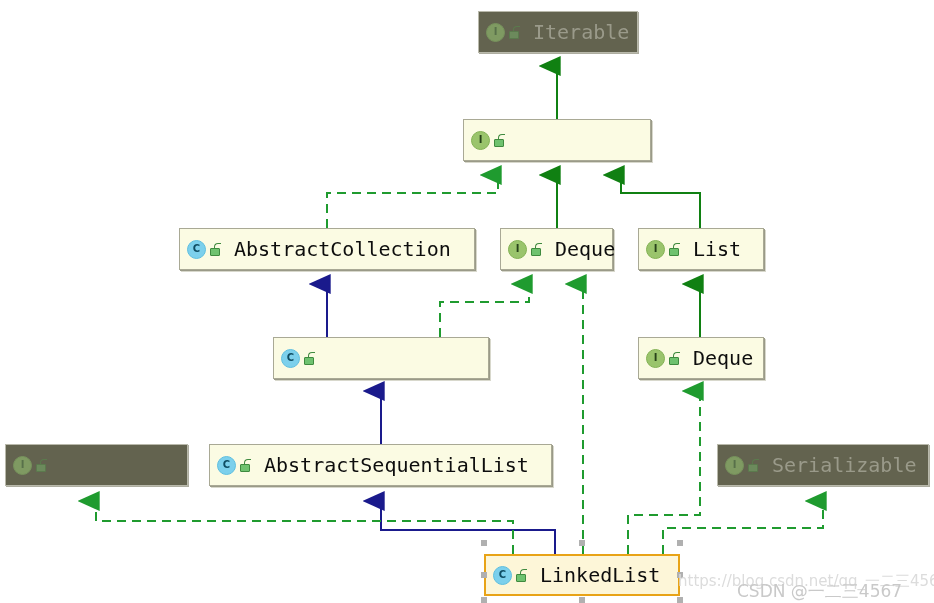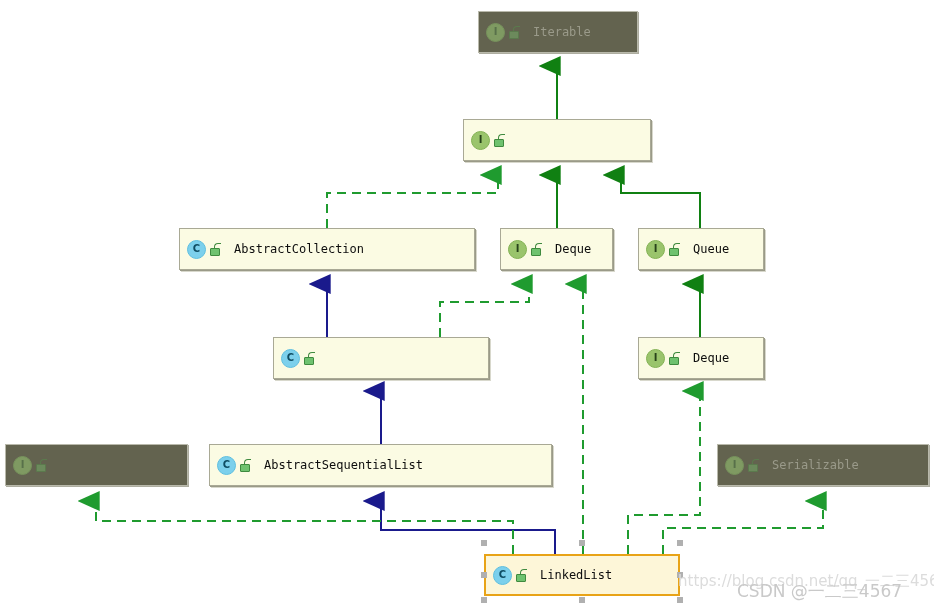--- a/index.html
+++ b/index.html
@@ -48,21 +48,21 @@
     border: 1px solid #b9b9ab;
     box-shadow: 1px 1px 0 0 #adada0;
   }
   
   .node.selected {
     background: #fdf6d8;
     border: 2px solid #e8a317;
     box-shadow: none;
   }
   .node-label {
-    font-size: 12px;
+    font-size: 20px;
     letter-spacing: 0px;
     color: #0d0d0d;
   }
   .node.library .node-label {
     color: #9a9a8a;
   }
   .icon-group {
     display: inline-flex;
     align-items: center;
     margin-right: 12px;
@@ -270,21 +270,21 @@
   </div>
 
   <div class="node normal" style="left:638px; top:228px; width:126px; height:42px;">
     <span class="icon-group">
       <span class="type-icon iface">I</span>
       <span class="vis-icon">
         <span class="shackle"></span>
           <span class="body"></span>
       </span>
     </span>
-    <span class="node-label">Queue</span>
+    <span class="node-label">List</span>
   </div>
 
   <div class="node normal" style="left:273px; top:337px; width:216px; height:42px;">
     <span class="icon-group">
       <span class="type-icon cls">C</span>
       <span class="vis-icon">
         <span class="shackle"></span>
           <span class="body"></span>
       </span>
     </span>

